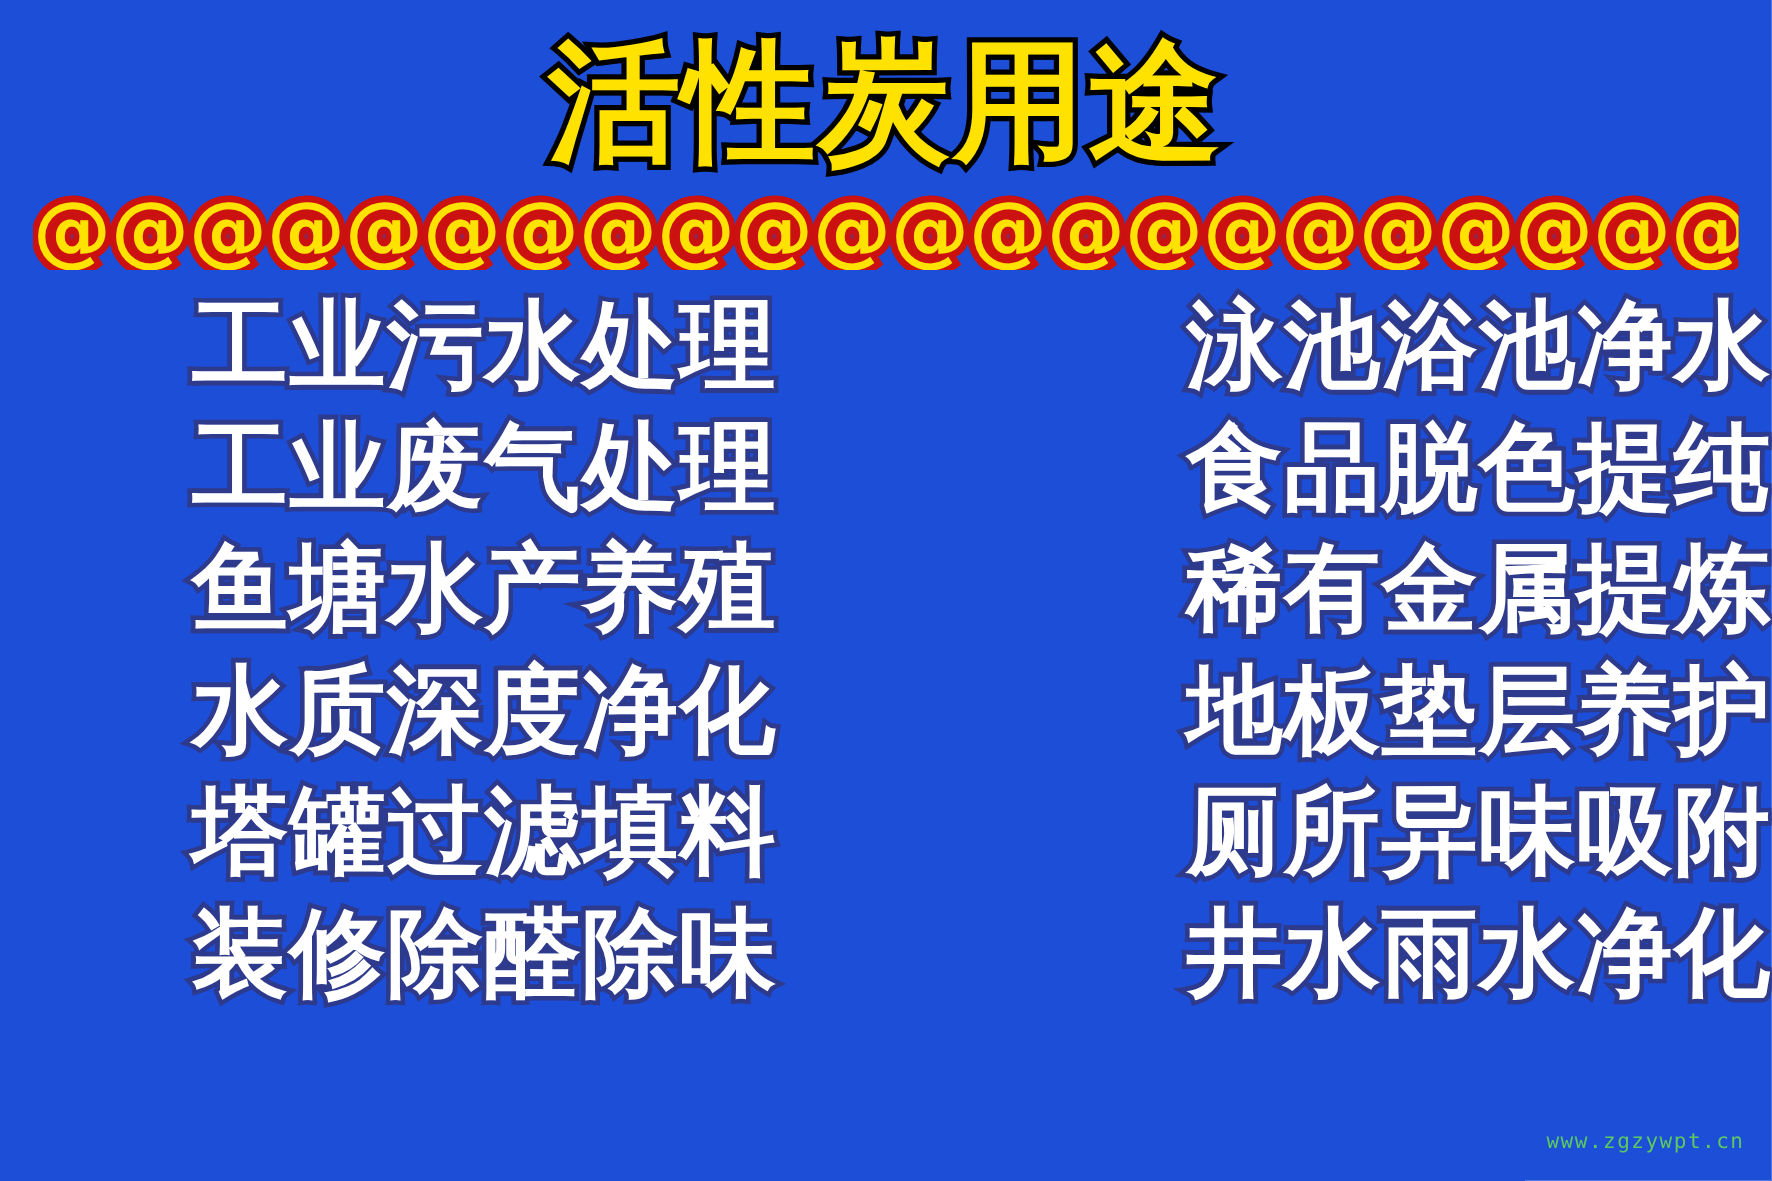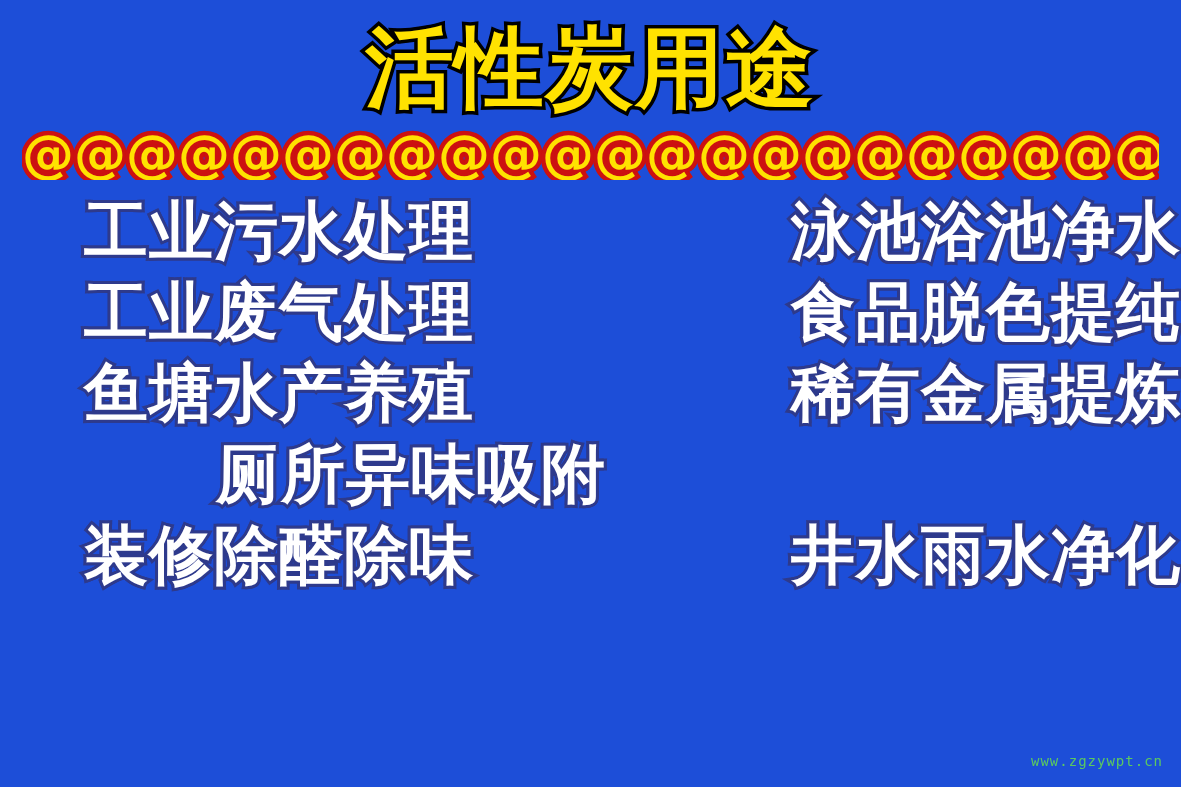--- a/index.html
+++ b/index.html
@@ -83,20 +83,21 @@
     height: 570px;
     display: flex;
     flex-direction: column;
     justify-content: flex-start;
   }
   .list-row {
     height: 81px;
     display: flex;
     flex-direction: row;
     align-items: center;
+    padding-left: 44px;
   }
   .col-left {
     width: 575px;
     display: flex;
     justify-content: flex-start;
     padding-left: 84px;
     box-sizing: border-box;
   }
   .col-right {
     width: 606px;
@@ -186,20 +187,31 @@
       </div>
       <div class="list-row">
         <div class="col-left">
           <span class="item-text">鱼塘水产养殖</span>
         </div>
         <div class="col-right">
           <span class="item-text">稀有金属提炼</span>
         </div>
       </div>
       <div class="list-row">
+        <div class="col-left">
+          <span class="item-text">水质深度净化</span>
+        </div>
+        <div class="col-right">
+          <span class="item-text">地板垫层养护</span>
+        </div>
+      </div>
+      <div class="list-row">
+        <div class="col-left">
+          <span class="item-text">塔罐过滤填料</span>
+        </div>
         <div class="col-right">
           <span class="item-text">厕所异味吸附</span>
         </div>
       </div>
       <div class="list-row">
         <div class="col-left">
           <span class="item-text">装修除醛除味</span>
         </div>
         <div class="col-right">
           <span class="item-text">井水雨水净化</span>

